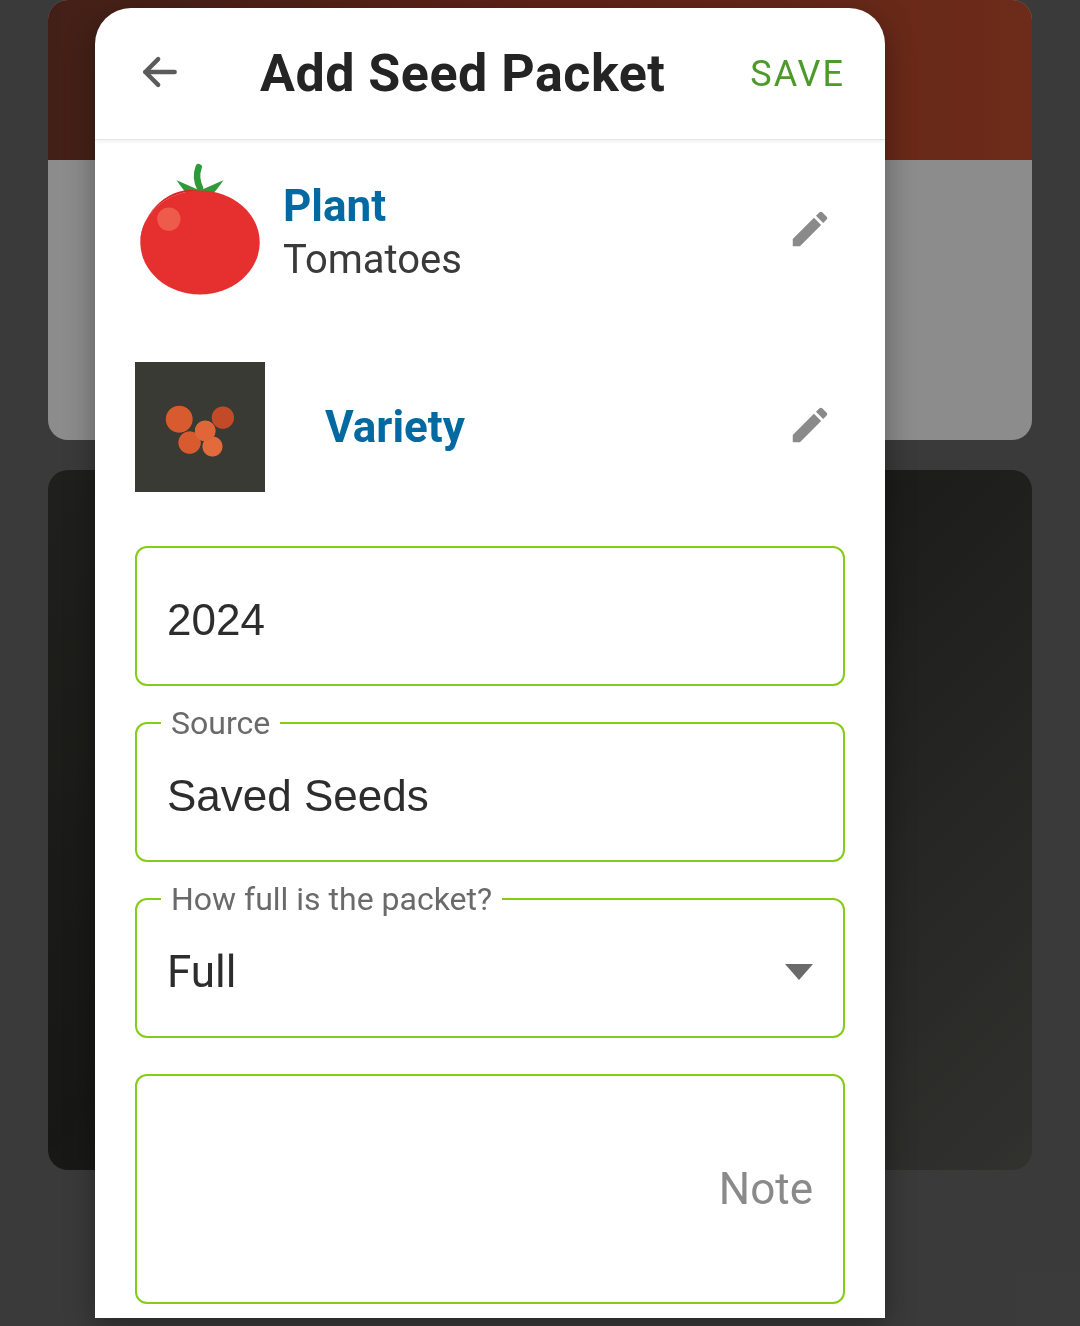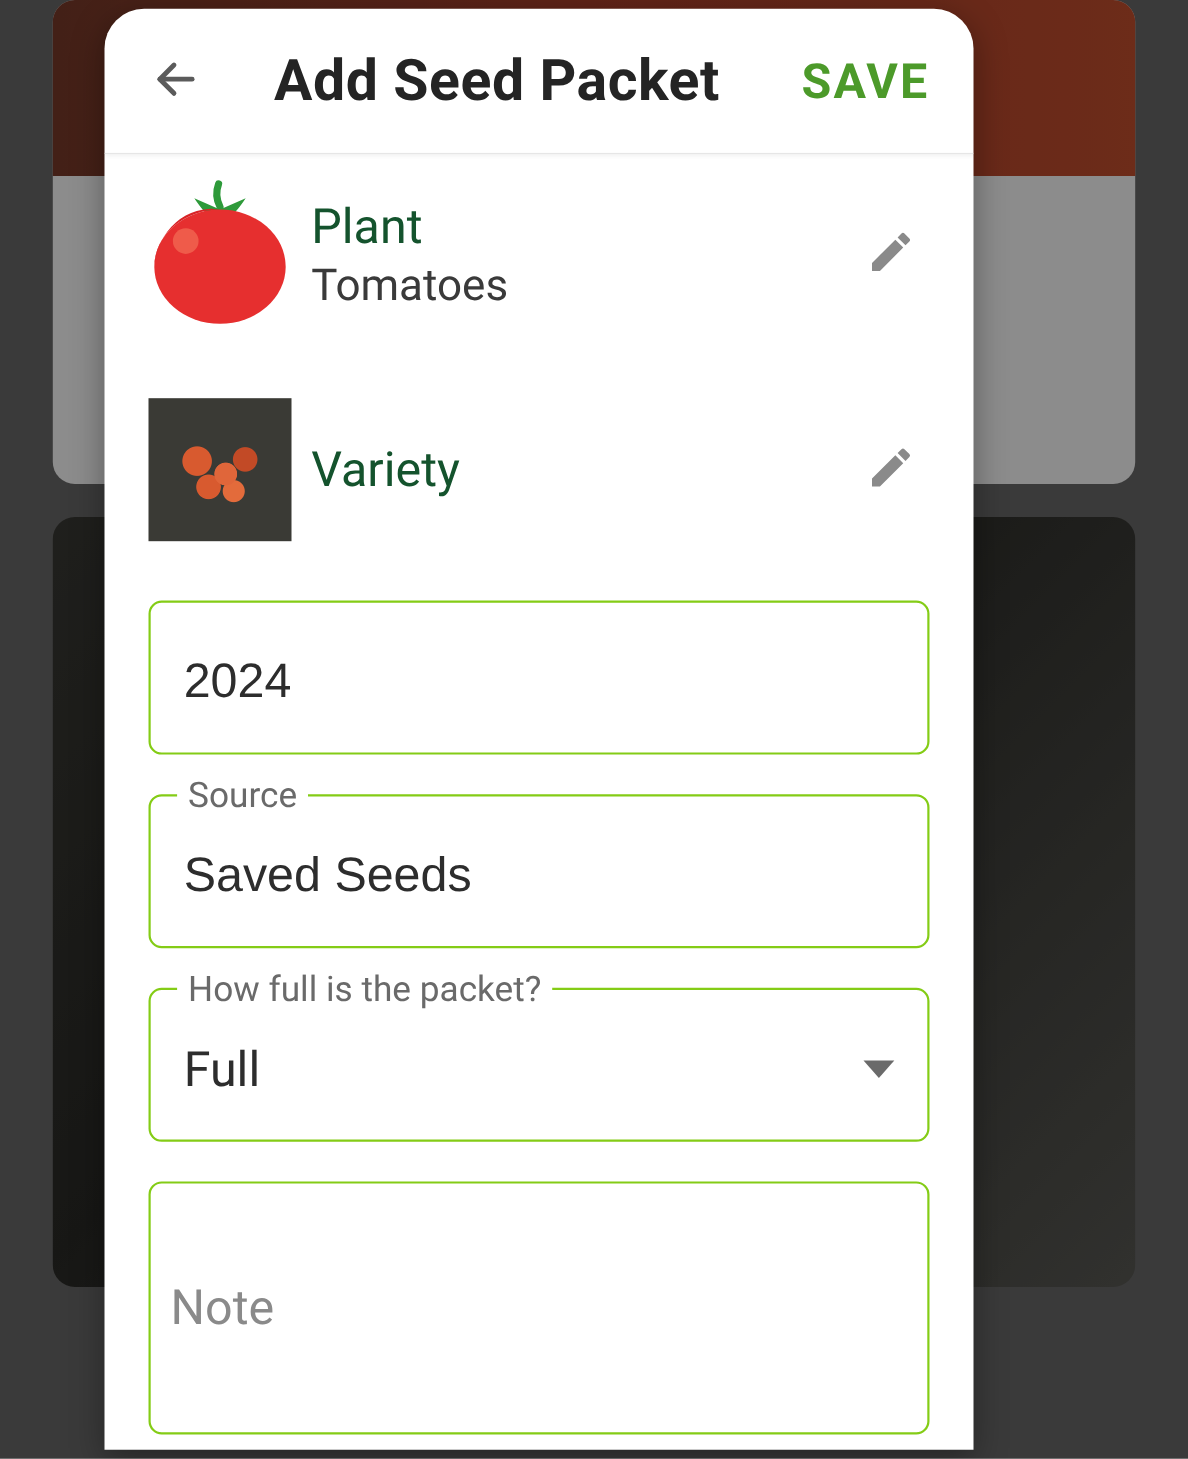--- a/index.html
+++ b/index.html
@@ -72,22 +72,22 @@
 
   .modal-title {
     flex: 1;
     text-align: center;
     font-size: 52px;
     font-weight: 700;
     color: #242424;
     letter-spacing: 0.5px;
   }
   .save-btn {
-    font-size: 44px;
-    font-weight: 700;
+    font-size: 36px;
+    font-weight: 400;
     color: #4c9a2a;
     letter-spacing: 2px;
     padding: 0 20px;
     cursor: pointer;
   }
 
   .modal-body {
     flex: 1;
     padding: 8px 40px 0 40px;
     overflow: hidden;
@@ -103,37 +103,37 @@
     height: 130px;
     flex: none;
     display:flex; align-items:center; justify-content:center;
   }
   .row-text {
     flex: 1;
     padding: 0 18px;
   }
   .row-label {
     font-size: 44px;
-    color: #14532d;
-    font-weight: 400;
+    color: #0369a1;
+    font-weight: 700;
   }
   .row-value {
     font-size: 40px;
     color: #3a3a3a;
     font-weight: 400;
     margin-top: 4px;
   }
   .edit-btn {
     width: 70px; height: 70px;
     display:flex;align-items:center;justify-content:center;
     cursor:pointer;
   }
   .edit-btn svg { width: 46px; height: 46px; }
 
-  .row.variety { margin-top: 30px; }
+  .row.variety { margin-top: 30px; gap: 42px; }
   .variety-thumb {
     width: 130px; height: 130px;
     background: #3a3a35;
     position: relative;
     overflow:hidden;
   }
   .variety-thumb::before{
     content:"";
     position:absolute; left:10%; top:20%; width:80%; height:60%;
     background: radial-gradient(circle at 30% 40%, #d85a2f 0 15%, transparent 16%),
@@ -181,21 +181,22 @@
   .dropdown-caret {
     width: 0; height: 0;
     border-left: 14px solid transparent;
     border-right: 14px solid transparent;
     border-top: 16px solid #6a6a6a;
   }
 
   .note-field .field-outline {
     min-height: 230px;
     align-items: center;
-    padding: 18px;
+    padding: 30px;
+    justify-content: flex-end;
   }
   .note-placeholder {
     font-size: 44px;
     color: #8a8a8a;
   }
 
   
   .tomato-svg { width: 130px; height: 135px; }
 
 </style>

